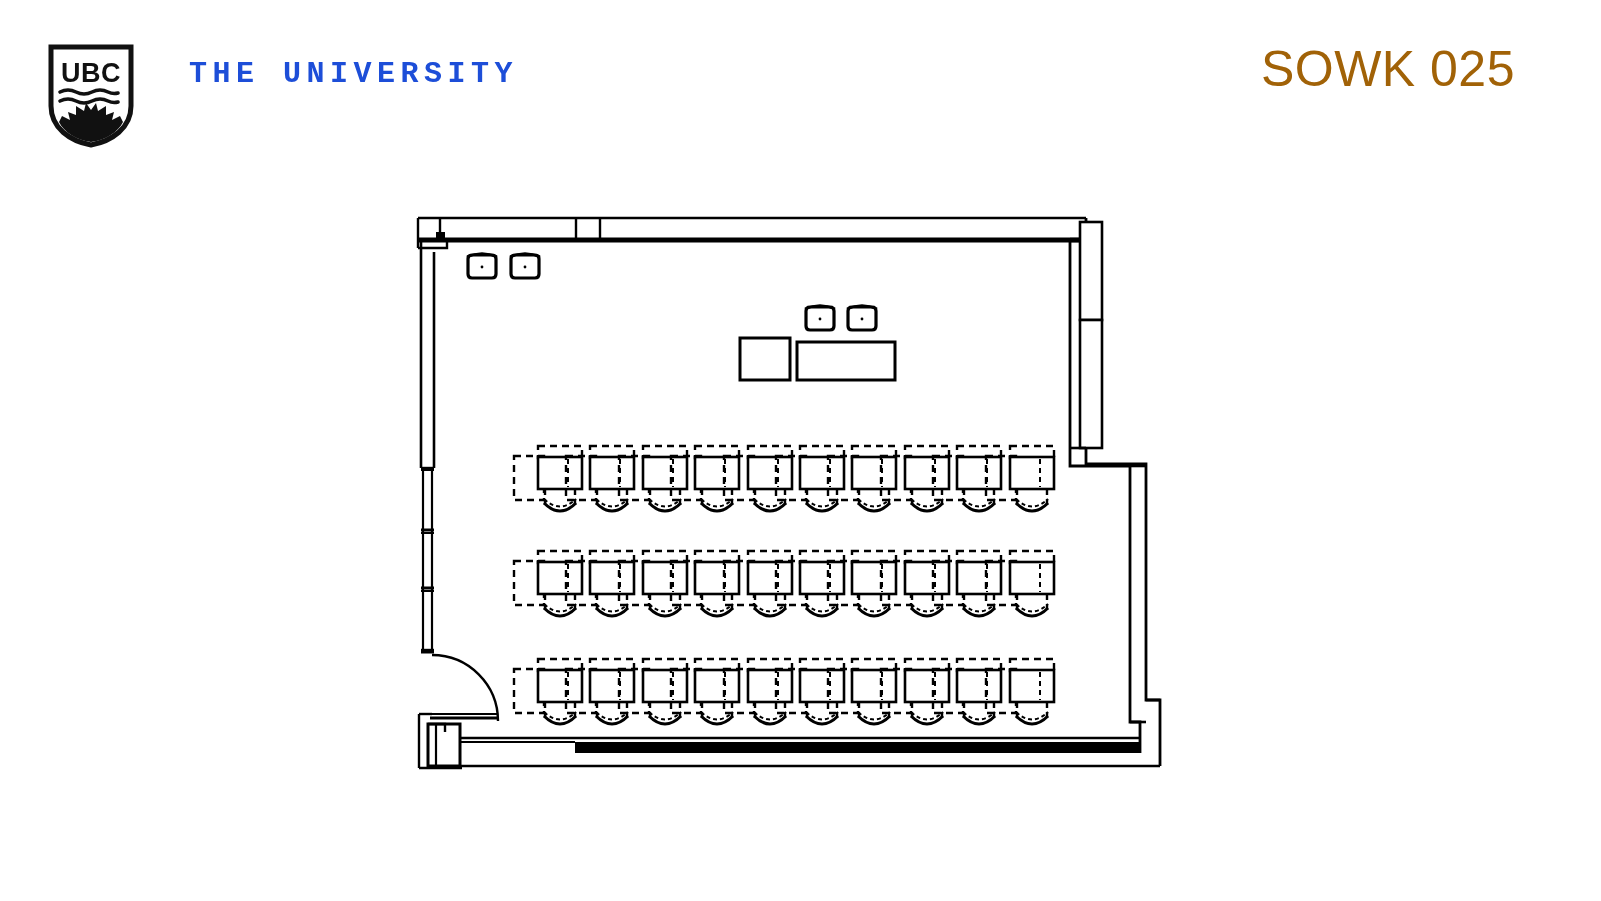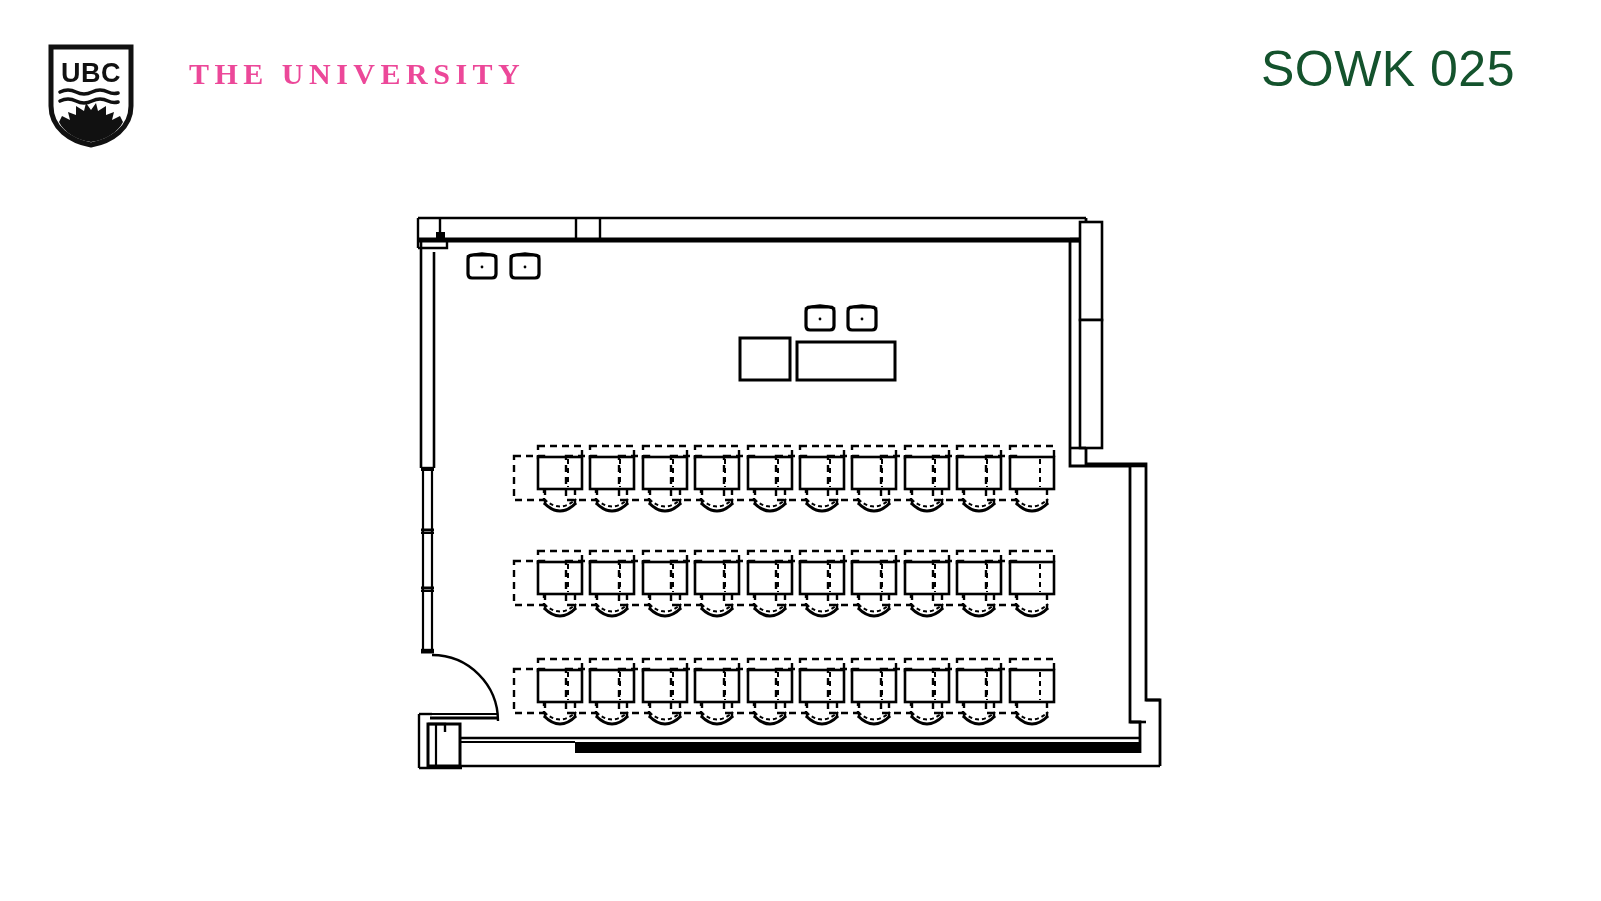--- a/index.html
+++ b/index.html
@@ -39,38 +39,38 @@
     height: 104px;
     flex: 0 0 auto;
   }
 
   #wordmark {
     margin-left: 40px;
     padding-top: 8px;
   }
 
   .wordmark-line {
-    font-family: Liberation Serif, serif;
+    font-family: Liberation Mono, monospace;
     font-size: 30px;
     font-weight: 700;
     letter-spacing: 5.5px;
     line-height: 44px;
-    color: #ec4899;
+    color: #1d4ed8;
     white-space: nowrap;
   }
 
   #room-title {
     position: absolute;
     right: 86px;
     top: 40px;
     font-family: "Liberation Sans", sans-serif;
     font-size: 50px;
     font-weight: 400;
     letter-spacing: 0.5px;
-    color: #14532d;
+    color: #a16207;
     white-space: nowrap;
   }
 
   
   #plan-wrap {
     position: absolute;
     left: 0;
     top: 160px;
     width: 1601px;
     height: 741px;

